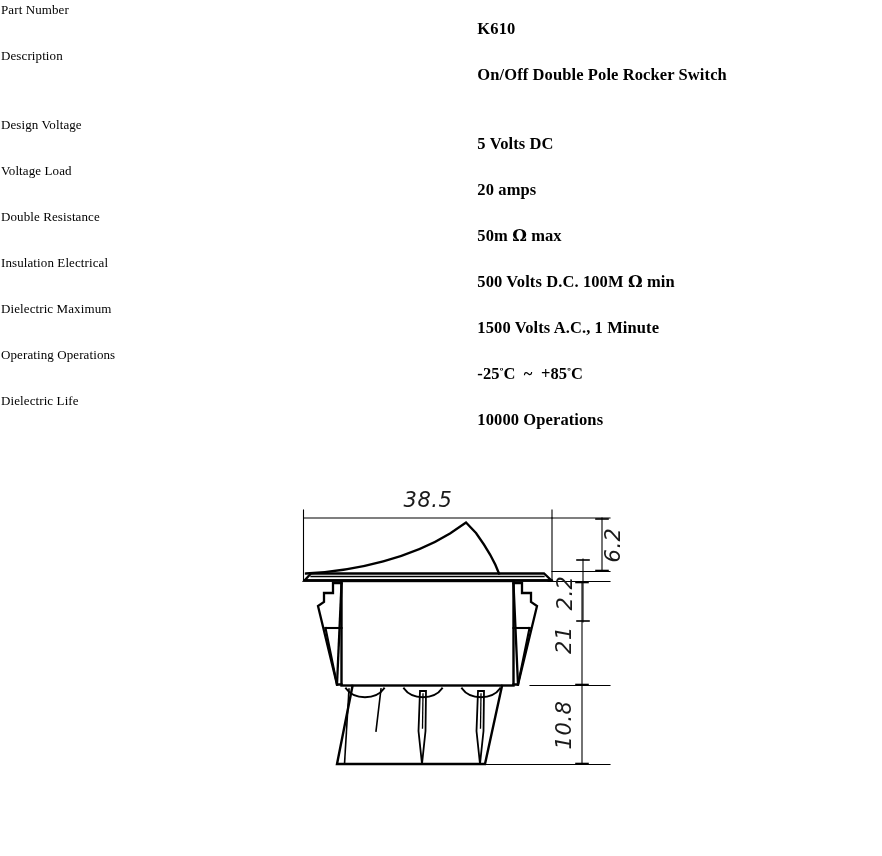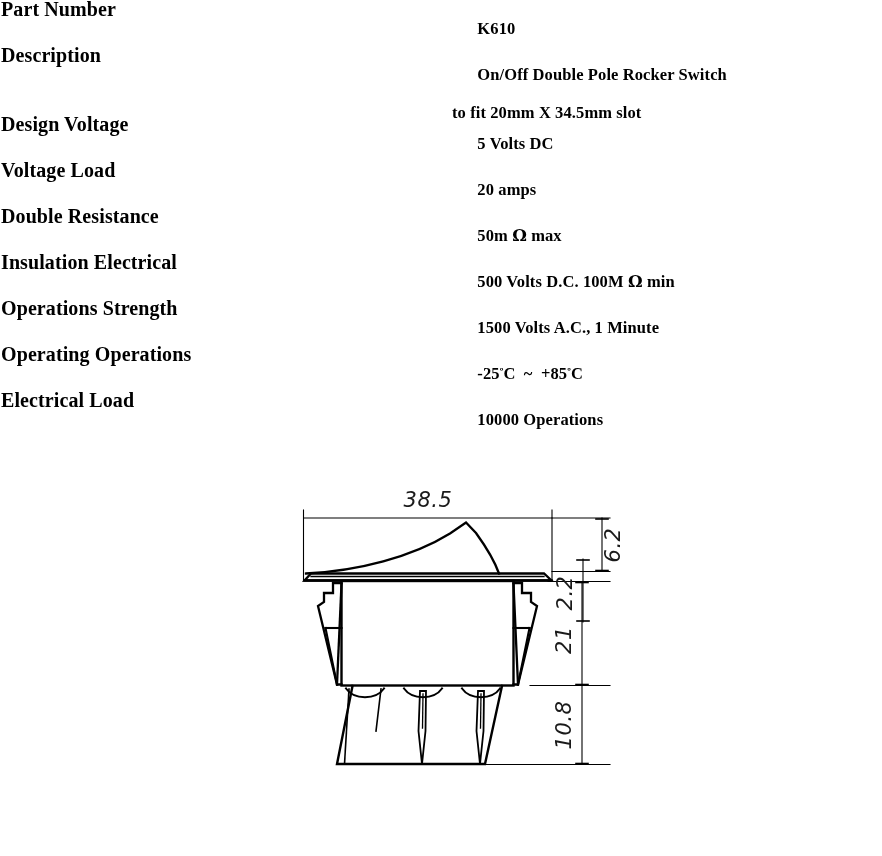--- a/index.html
+++ b/index.html
@@ -25,22 +25,22 @@
   }
   .spec-row {
     position: absolute;
     left: 0;
     width: 882px;
   }
   .spec-label {
     position: absolute;
     left: 1px;
     top: 0;
-    font-weight: bold;
-    font-size: 20px;
+    font-weight: normal;
+    font-size: 13px;
     line-height: 19px;
     white-space: pre;
     letter-spacing: 0.1px;
   }
   .spec-value {
     position: absolute;
     left: 452px;
     top: 0;
     font-weight: bold;
     font-size: 16.5px;
@@ -89,21 +89,20 @@
     <div class="spec-label">Part Number</div>
     <div class="spec-value">
       <span>K610</span>
     </div>
   </div>
 
   <div class="spec-row" style="top:46px;">
     <div class="spec-label">Description</div>
     <div class="spec-value">
       <span>On/Off Double Pole Rocker Switch</span>
-      <span class="vline2">to fit 20mm X 34.5mm slot</span>
     </div>
   </div>
 
   <div class="spec-row" style="top:115px;">
     <div class="spec-label">Design Voltage</div>
     <div class="spec-value">
       <span>5 Volts DC</span>
     </div>
   </div>
 
@@ -122,35 +121,35 @@
   </div>
 
   <div class="spec-row" style="top:253px;">
     <div class="spec-label">Insulation Electrical</div>
     <div class="spec-value">
       <span>500 Volts D.C. 100M <span class="omega">Ω</span> min</span>
     </div>
   </div>
 
   <div class="spec-row" style="top:299px;">
-    <div class="spec-label">Operations Strength</div>
+    <div class="spec-label">Dielectric Maximum</div>
     <div class="spec-value">
       <span>1500 Volts A.C., 1 Minute</span>
     </div>
   </div>
 
   <div class="spec-row" style="top:345px;">
     <div class="spec-label">Operating Operations</div>
     <div class="spec-value">
       <span>-25<span class="deg">º</span>C  ~  +85<span class="deg">º</span>C</span>
     </div>
   </div>
 
   <div class="spec-row" style="top:391px;">
-    <div class="spec-label">Electrical Load</div>
+    <div class="spec-label">Dielectric Life</div>
     <div class="spec-value">
       <span>10000 Operations</span>
     </div>
   </div>
 
 </div>
 
 <div id="drawing-figure">
 <svg width="350" height="320" viewBox="0 0 350 320" xmlns="http://www.w3.org/2000/svg">
 

